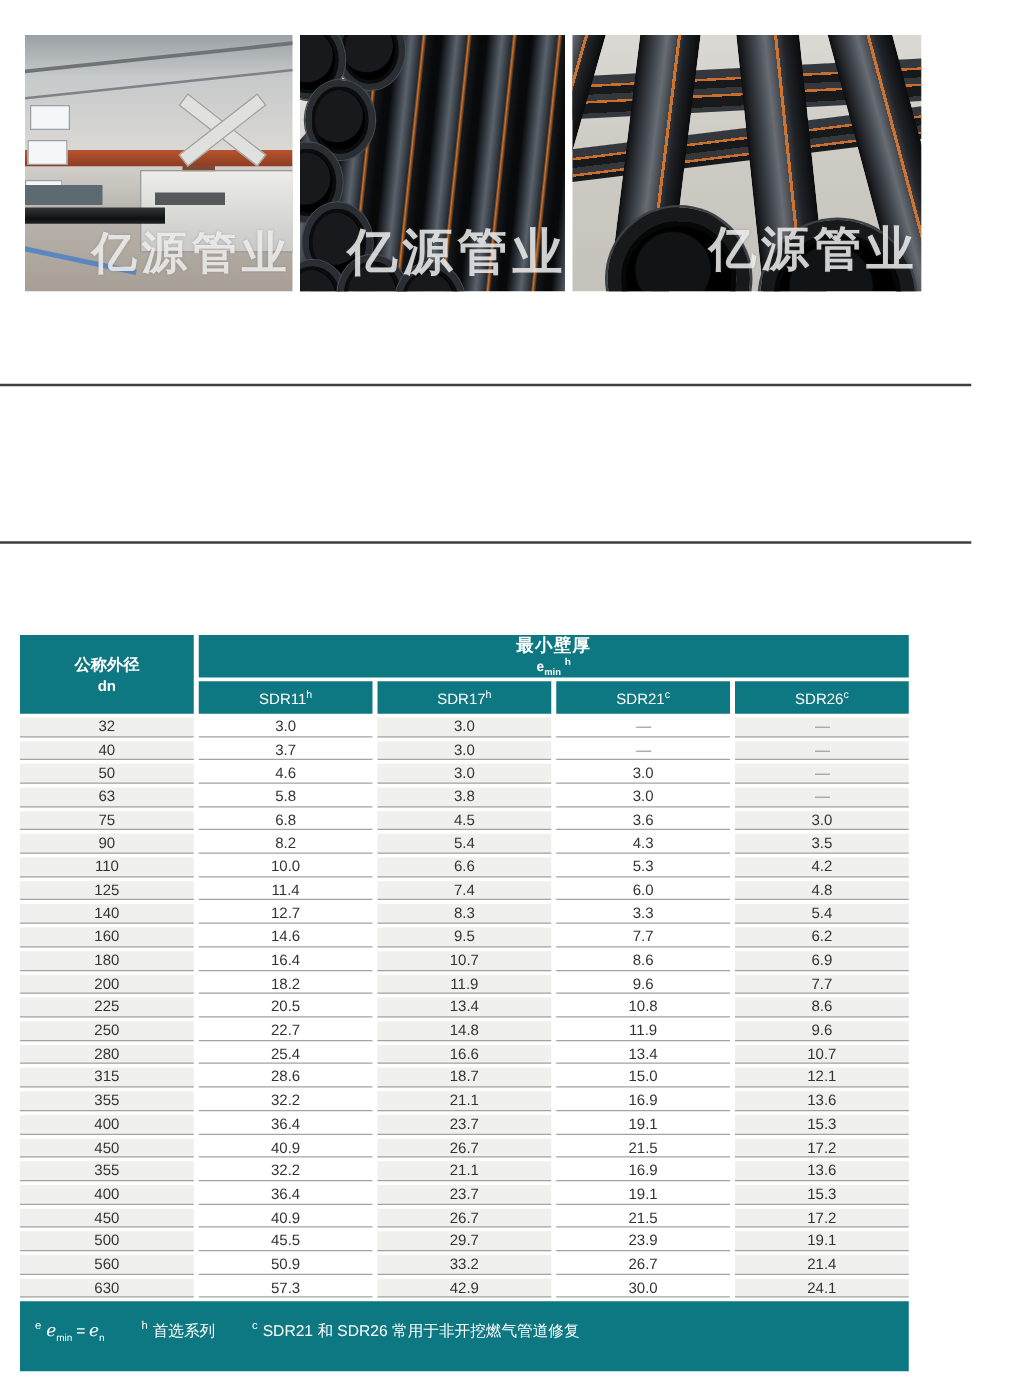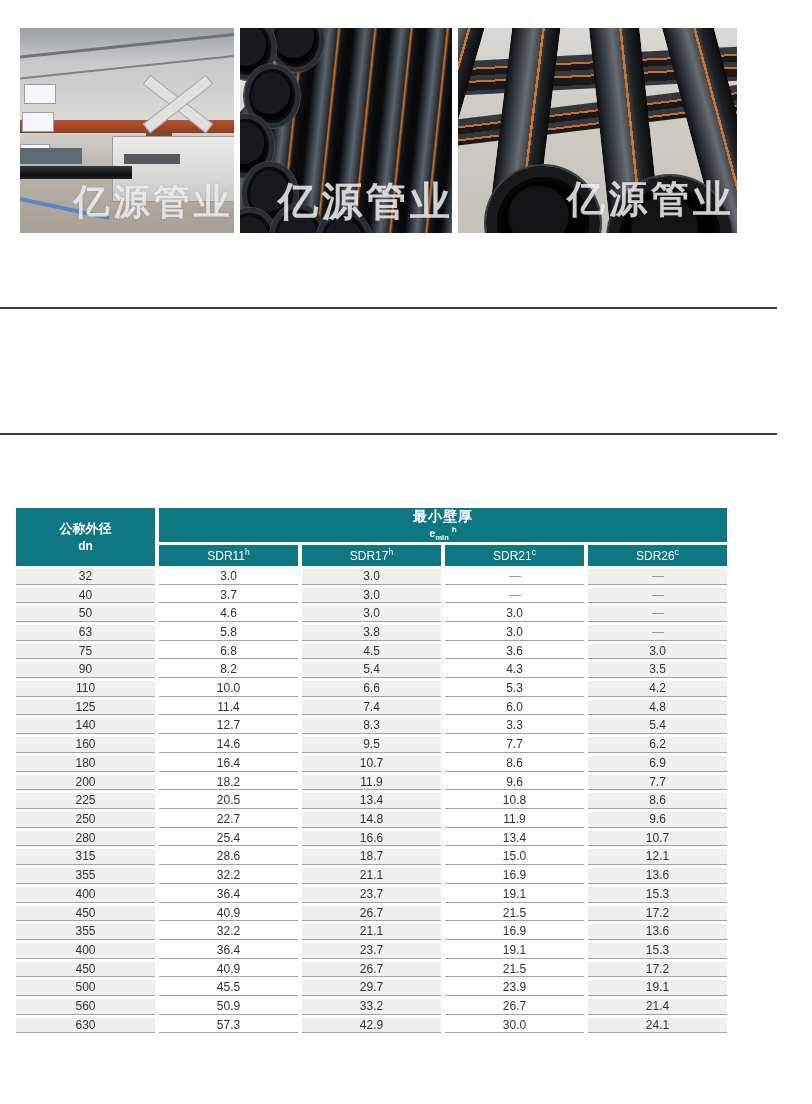--- a/index.html
+++ b/index.html
@@ -72,21 +72,21 @@
   .tablewrap{position:absolute;left:16px;top:508px;width:711px;}
   table.spec{width:719px;margin:-3px 0 0 -4px;border-collapse:separate;border-spacing:4px 3px;table-layout:fixed;}
   table.spec th,table.spec td{padding:0;text-align:center;}
   th{background:#0e7882;color:#fff;font-weight:bold;}
   .dnhead{vertical-align:middle;}
   .dn1{font-size:13px;} .dn2{font-size:12px;margin-top:1px;}
   .wallhead{height:32px;vertical-align:middle;}
   .wt{font-size:14px;letter-spacing:1px;}
   .sym{font-size:11px;font-weight:bold;margin-top:-1px;}
   .sym sub{font-size:7.5px;} .sym sup{font-size:8px;}
-  .sdrhead{height:21px;font-size:12px;font-weight:normal;}
+  .sdrhead{height:26px;font-size:12px;font-weight:normal;}
   .sdrhead sup{font-size:8.5px;}
   td{height:14.7px;line-height:14.7px;font-size:12px;color:#333;border-bottom:1px solid #a3a3a3;}
   td.c0,td.c2,td.c4{background:#f0f0ef;}
   td.c1,td.c3{background:#ffffff;}
   td.dash{color:#8f8f8f;letter-spacing:-1px;}
 
   
   .footbar{width:711px;height:56px;background:#0e7882;color:#fff;box-sizing:border-box;
            padding:14px 0 0 12px;font-size:12.5px;}
   .footbar sup{font-size:9px;margin-right:4px;}
@@ -342,15 +342,20 @@
           <tr>
             <td class="c0">630</td>
             <td class="c1">57.3</td>
             <td class="c2">42.9</td>
             <td class="c3">30.0</td>
             <td class="c4">24.1</td>
           </tr>
         </tbody>
     </table>
 
+    <div class="footbar">
+      <span class="fn"><sup>e</sup><span class="ee">e</span><sub>min</sub><span class="eq">=</span><span class="ee">e</span><sub>n</sub></span>
+      <span class="fn"><sup>h</sup><span>首选系列</span></span>
+      <span class="fn"><sup>c</sup><span>SDR21 和 SDR26 常用于非开挖燃气管道修复</span></span>
+    </div>
   </div>
 
 </div>
 
 </body></html>

